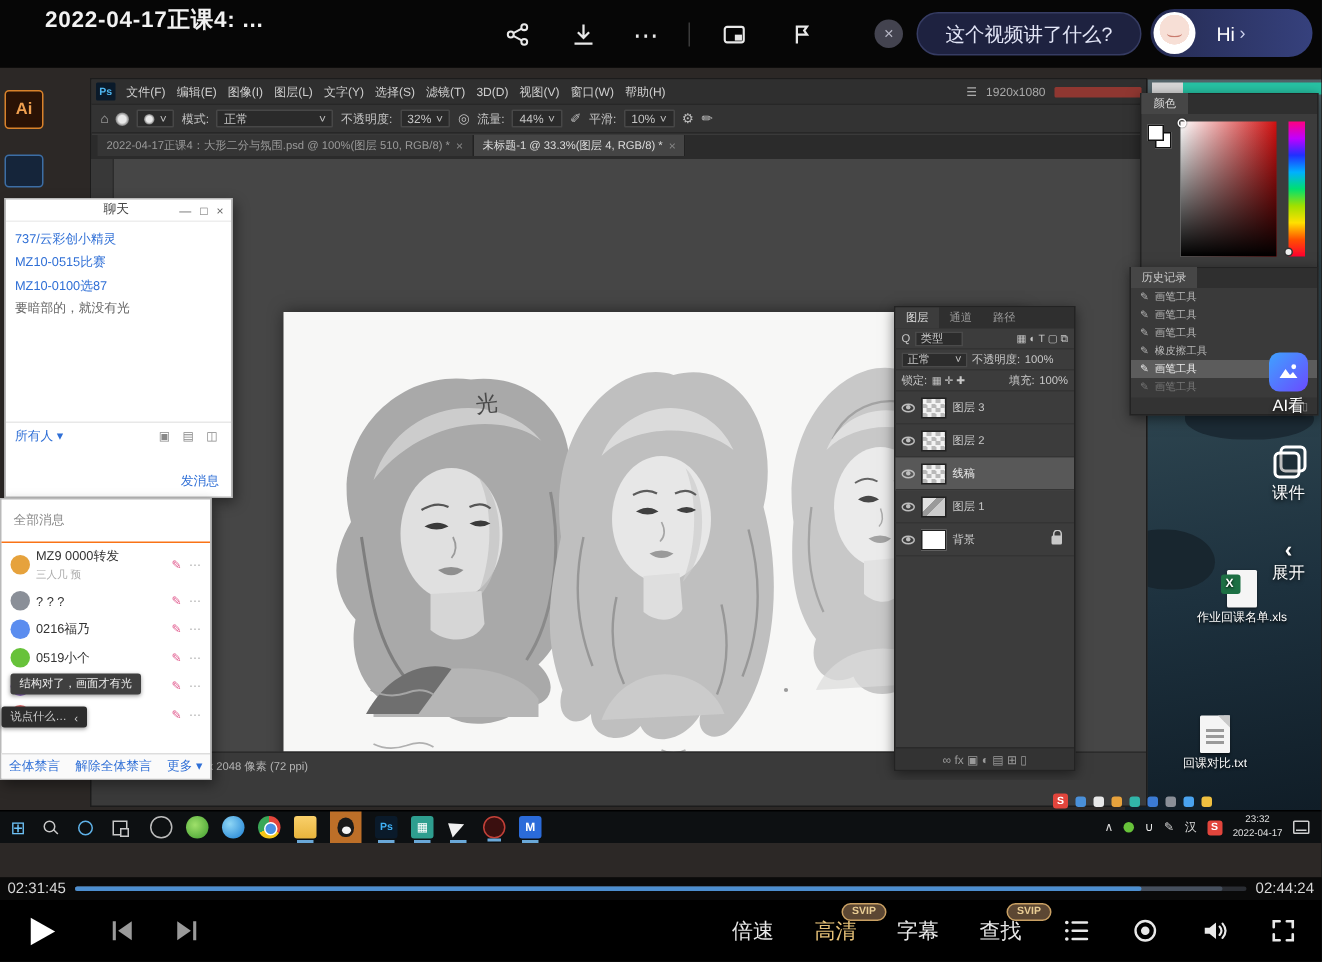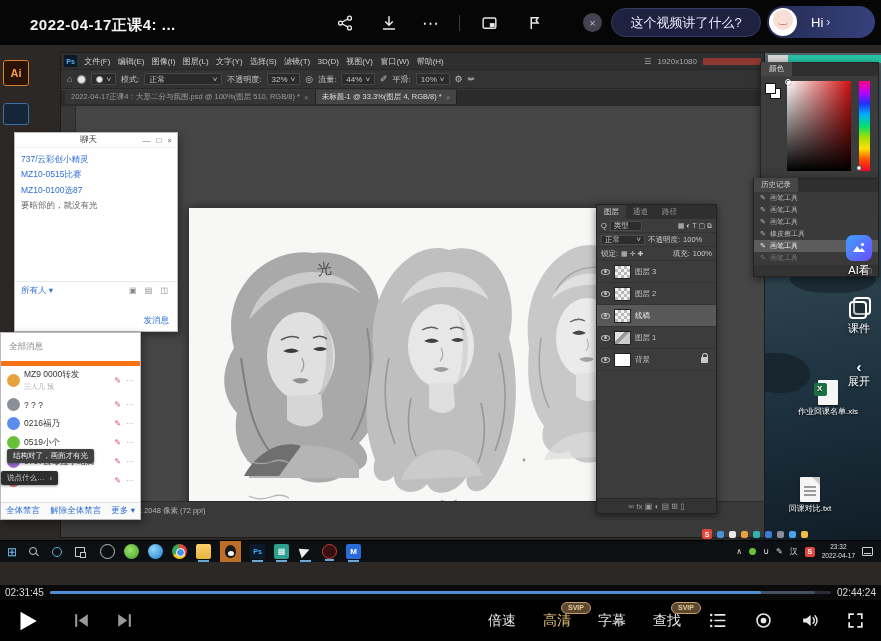--- a/index.html
+++ b/index.html
@@ -1,19 +1,19 @@
 <!DOCTYPE html>
 <html><head>
 <meta charset="utf-8">
 <style>
   *{margin:0;padding:0;box-sizing:border-box}
   html,body{width:881px;height:641px;background:#000;overflow:hidden;font-family:"Liberation Sans",sans-serif;}
   
   #topbar{position:absolute;left:0;top:0;width:881px;height:45px;background:#060606;z-index:50}
-  .win-title{position:absolute;left:30px;top:16px;font-size:15px;font-weight:bold;color:#f2f2f2;letter-spacing:.5px}
+  .win-title{position:absolute;left:30px;top:4px;font-size:15px;font-weight:bold;color:#f2f2f2;letter-spacing:.5px}
   .tb-icon{position:absolute;top:11px;width:24px;height:24px;display:flex;align-items:center;justify-content:center;color:#e8e8e8;cursor:pointer}
   .tb-sep{position:absolute;left:459px;top:15px;width:1px;height:16px;background:#3a3a3a}
   .close-x{position:absolute;left:583px;top:13px;width:19px;height:19px;border-radius:50%;background:#43434f;color:#b8b8c6;font-size:11px;display:flex;align-items:center;justify-content:center;cursor:pointer}
   .ask-pill{position:absolute;left:611px;top:8px;width:150px;height:29px;border-radius:15px;background:#1e2240;border:1px solid #363c63;color:#e3e6f7;font-size:13px;display:flex;align-items:center;justify-content:center;cursor:pointer}
   .avatar-pill{position:absolute;left:767px;top:6px;width:108px;height:32px;border-radius:16px;background:linear-gradient(90deg,#252b52,#36417d);display:flex;align-items:center;cursor:pointer}
   .avatar{width:28px;height:28px;margin-left:2px;border-radius:50%;background:radial-gradient(circle at 50% 42%,#f7dfd6 0 46%,#ffffff 47% 100%);position:relative}
   .avatar::after{content:"";position:absolute;left:9px;top:12px;width:10px;height:4px;border-bottom:1.5px solid #c97b6e;border-radius:50%}
   .hi{color:#fff;font-size:13px;margin-left:14px}
   .hi-ch{color:#cfd4ef;font-size:12px;margin-left:3px}
   
@@ -90,33 +90,33 @@
   .hp-foot{position:absolute;bottom:0;width:100%;height:11px;background:#333;display:flex;justify-content:flex-end;gap:6px;align-items:center;padding:0 6px;color:#999}
   
   .rail-item{position:absolute;left:838px;width:42px;text-align:center;color:#fff;font-size:11px;text-shadow:0 1px 3px rgba(0,0,0,.9);z-index:20;cursor:pointer}
   .rail-ico-ai{width:26px;height:26px;margin:0 auto 2px;border-radius:7px;background:linear-gradient(135deg,#3fa2ff,#6a4bff);display:flex;align-items:center;justify-content:center}
   .rail-ico-cw{width:20px;height:20px;margin:0 auto 4px;position:relative}
   .rail-ico-cw::before{content:"";position:absolute;left:4px;top:0;width:14px;height:14px;border:2px solid #fff;border-radius:4px}
   .rail-ico-cw::after{content:"";position:absolute;left:0;top:4px;width:14px;height:14px;border:2px solid #fff;border-radius:4px;background:rgba(0,0,0,.25)}
   .rail-ch{font-size:15px;font-weight:bold;line-height:14px}
   
   .chatwin{position:absolute;background:#fff;border:1px solid #b9b9b9;box-shadow:2px 3px 8px rgba(0,0,0,.4);z-index:10;font-size:8.5px;color:#333}
-  #chat1{left:14px;top:87px;width:164px;height:200px}
+  #chat1{left:3px;top:87px;width:152px;height:200px}
   .chat-title{height:15px;display:flex;align-items:center;padding:0 5px;color:#444;font-size:8.5px;border-bottom:1px solid #eee}
   .chat-title .t{margin-left:60px}
   .winbtns{margin-left:auto;display:flex;gap:6px;color:#666;font-size:8px}
   .chat-body{padding:4px 6px;line-height:1.8}
   .msg-link{color:#2f6fd6;display:block;cursor:pointer}
   .msg-plain{color:#666;display:block}
   .chat-tools{position:absolute;left:0;top:148px;width:100%;height:18px;border-top:1px solid #e8e8e8;display:flex;align-items:center;padding:0 6px;gap:4px}
   .mention{color:#2f6fd6;cursor:pointer}
   .ct-icons{margin-left:auto;color:#888;letter-spacing:3px;font-size:8px}
   .send-label{position:absolute;right:8px;bottom:4px;color:#2f6fd6;cursor:pointer}
   #chat2{left:0;top:287px;width:141px;height:188px}
-  .list-head{height:16px;display:flex;align-items:center;padding:14px 8px;color:#888;border-bottom:5px solid #f97316}
+  .list-head{height:16px;display:flex;align-items:center;padding:14px 8px;color:#888;border-bottom:1px solid #f97316}
   .member{display:flex;align-items:center;gap:4px;padding:3px 6px;cursor:pointer}
   .mava{width:13px;height:13px;border-radius:50%;flex:none}
   .m0{background:#e6a23c}.m1{background:#8a8f98}.m2{background:#5b8def}.m3{background:#67c23a}.m4{background:#9a6fd0}.m5{background:#e06c6c}
   .mname{color:#333;white-space:nowrap;overflow:hidden;max-width:78px}
   .msub{color:#aaa;font-size:7px}
   .micons{margin-left:auto;display:flex;gap:5px}
   .mpen{color:#e0558a;font-size:8px}.mdots{color:#b0b0b0;font-size:8px}
   .chip{position:absolute;background:#404040;color:#eee;font-size:7.5px;padding:2px 6px;border-radius:2px;box-shadow:0 1px 3px rgba(0,0,0,.4);white-space:nowrap;z-index:12}
   .chip2{background:#2d2d2d;color:#ccc;display:flex;gap:5px;align-items:center}
   .chat-foot{position:absolute;bottom:0;left:0;width:100%;height:17px;border-top:1px solid #ddd;display:flex;align-items:center;justify-content:space-around;color:#2f6fd6;background:#fafafa}

